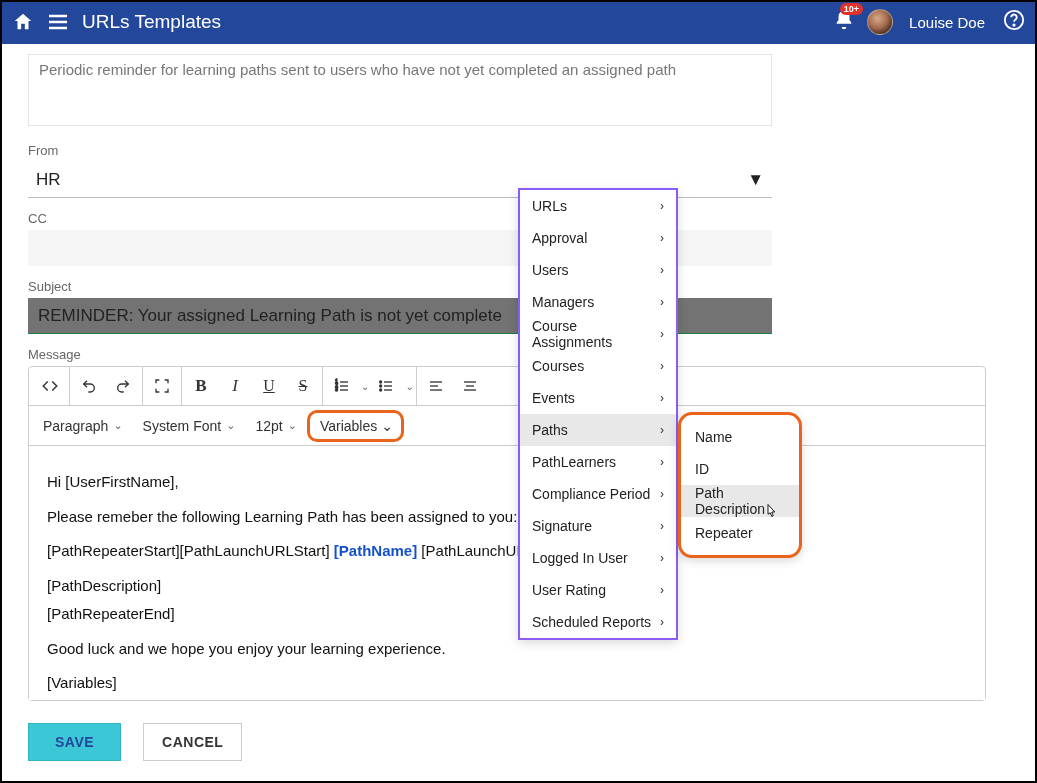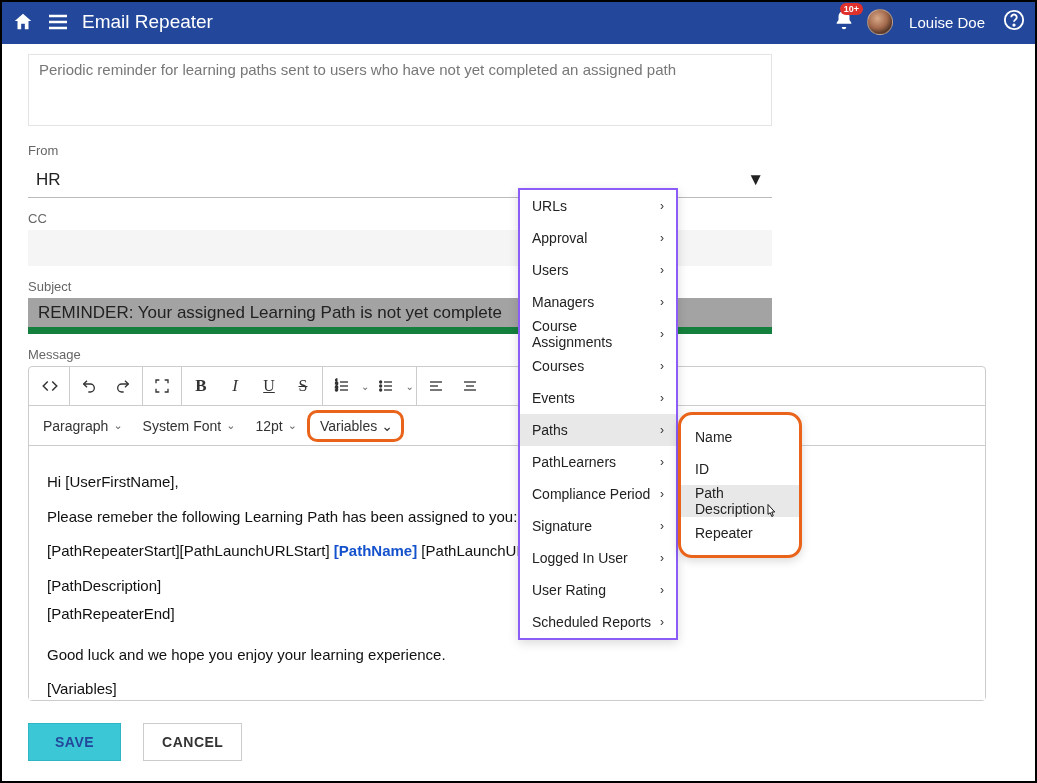--- a/index.html
+++ b/index.html
@@ -87,21 +87,21 @@
   .cc-input, .subject-input {
     width: 744px;
     height: 36px;
     border: none;
     background: #f5f5f5;
     padding: 0 10px;
     font-size: 17px;
     color: #222;
     font-family: inherit;
   }
-  .subject-input { background: #a3a3a3; border-bottom: 7px solid #15803d; }
+  .subject-input { background: #737373; border-bottom: 1px solid #15803d; }
 
   .editor-wrap {
     width: 958px;
     border: 1px solid #ccc;
     border-radius: 4px;
     margin-top: 4px;
   }
   .toolbar-row {
     display: flex;
     align-items: center;
@@ -255,21 +255,21 @@
         <path d="M12 3l9 8h-3v9h-4v-6h-4v6H6v-9H3z"></path>
       </svg>
   </span>
   <span class="menu-icon">
     <svg width="24" height="24" viewBox="0 0 24 24" fill="none" stroke="#fff" stroke-width="2.5">
         <line x1="3" y1="6" x2="21" y2="6"></line>
         <line x1="3" y1="12" x2="21" y2="12"></line>
         <line x1="3" y1="18" x2="21" y2="18"></line>
       </svg>
   </span>
-  <span class="title">Email Repeater</span>
+  <span class="title">URLs Templates</span>
   <span class="spacer"></span>
   <span class="bell-wrap">
     <svg width="22" height="22" viewBox="0 0 24 24" fill="#fff">
         <path d="M12 2a6 6 0 0 0-6 6v4l-2 3v1h16v-1l-2-3V8a6 6 0 0 0-6-6zm0 20a2.5 2.5 0 0 0 2.5-2.5h-5A2.5 2.5 0 0 0 12 22z"></path>
       </svg>
     <span class="badge">10+</span>
   </span>
   <span class="avatar"></span>
   <span class="username">Louise Doe</span>
   <span class="help-icon">
@@ -403,21 +403,21 @@
     </div>
 
     <div class="editor-body">
       <div>Hi [UserFirstName],</div>
       <div style="margin-top:6px">Please remeber the following Learning Path has been assigned to you:</div>
       <div style="margin-top:6px">
         <span>[PathRepeaterStart][PathLaunchURLStart] </span><span class="pathname">[PathName]</span><span> [PathLaunchURLEnd]</span>
       </div>
       <div style="margin-top:6px">[PathDescription]</div>
       <div>[PathRepeaterEnd]</div>
-      <div style="margin-top:12px">Good luck and we hope you enjoy your learning experience.</div>
+      <div style="margin-top:6px">Good luck and we hope you enjoy your learning experience.</div>
       <div style="margin-top:6px">[Variables]</div>
     </div>
   </div>
 
   <div class="btn-row">
     <button class="save-btn">SAVE</button>
     <button class="cancel-btn">CANCEL</button>
   </div>
 </div>
 

